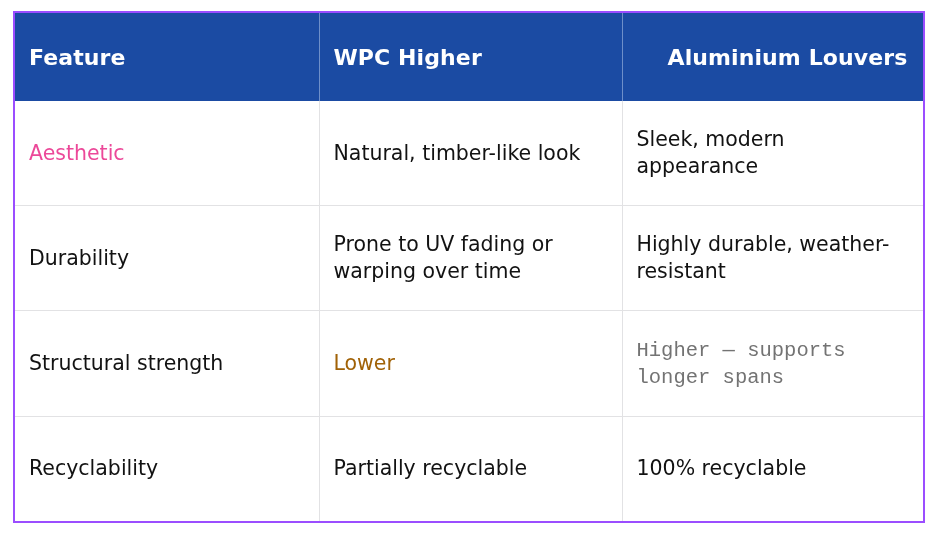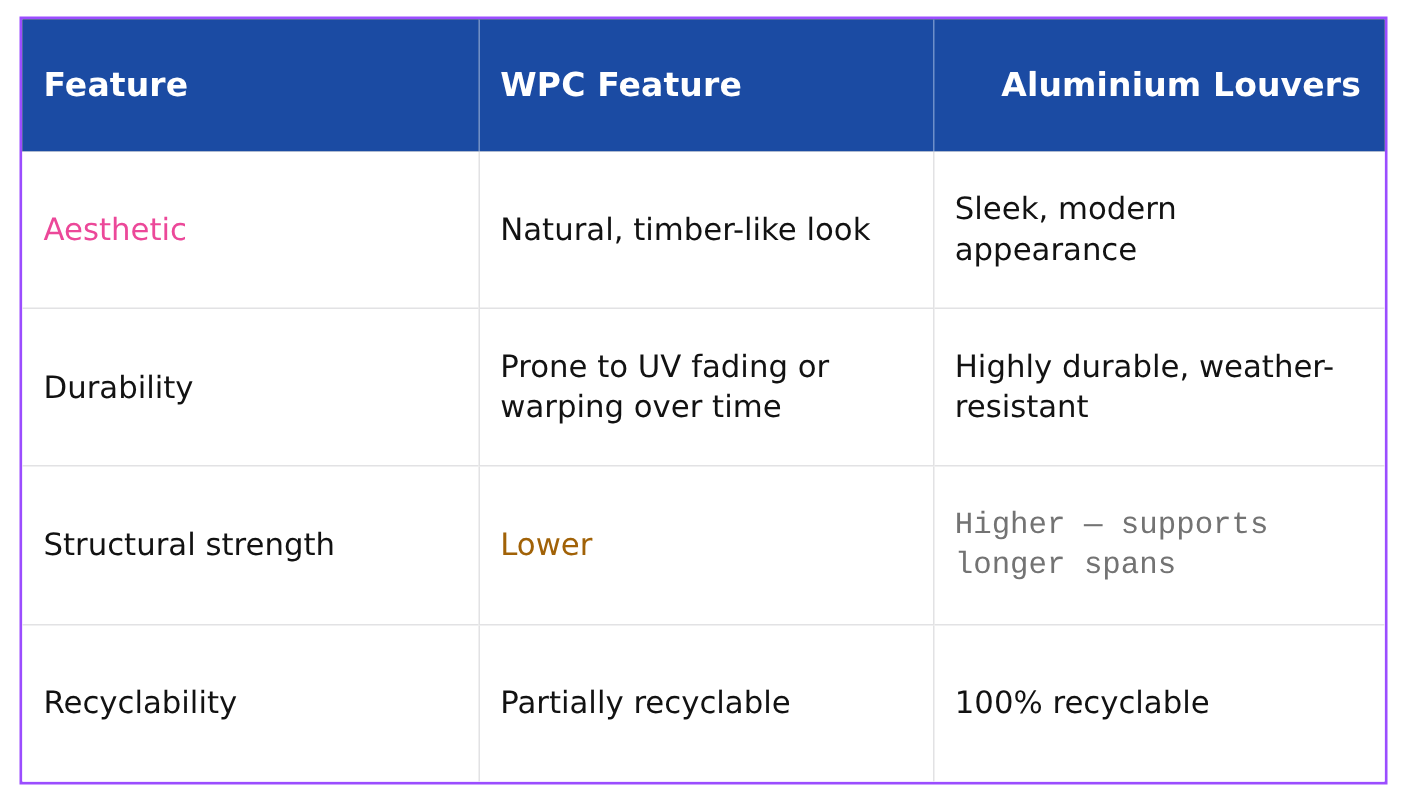--- a/index.html
+++ b/index.html
@@ -39,21 +39,21 @@
     border-collapse: collapse;
     table-layout: fixed;
     background: #ffffff;
   }
 
   col.c1 { width: 304px; }
   col.c2 { width: 303px; }
   col.c3 { width: 301px; }
 
   thead tr {
-    background: #404040;
+    background: #bef264;
   }
 
   thead th {
     height: 88px;
     background: #1B4BA3;
     color: #ffffff;
     font-size: 22px;
     font-weight: bold;
     text-align: left;
     vertical-align: middle;
@@ -97,21 +97,21 @@
   <div class="table-wrap" style="border-color: rgb(155, 77, 255);">
     <table class="comparison">
       <colgroup>
         <col class="c1">
         <col class="c2">
         <col class="c3">
       </colgroup>
       <thead>
         <tr>
           <th style="background: rgb(27, 75, 163); color: rgb(255, 255, 255); border-right-color: rgb(110, 143, 201);">Feature</th>
-          <th style="background: rgb(27, 75, 163); color: rgb(255, 255, 255); border-right-color: rgb(110, 143, 201);">WPC Feature</th>
+          <th style="background: rgb(27, 75, 163); color: rgb(255, 255, 255); border-right-color: rgb(110, 143, 201);">WPC Higher</th>
           <th style="background: rgb(27, 75, 163); color: rgb(255, 255, 255);">Aluminium Louvers</th>
         </tr>
       </thead>
       <tbody>
         <tr>
           <td style="color: #ec4899; border-top-color: rgb(226, 226, 228); border-right-color: rgb(226, 226, 228); margin-top: 48px;">
               <span class="cell-text">Aesthetic</span>
             </td>
           <td style="color: rgb(18, 18, 18); border-top-color: rgb(226, 226, 228); border-right-color: rgb(226, 226, 228);">
               <span class="cell-text">Natural, timber-like look</span>

